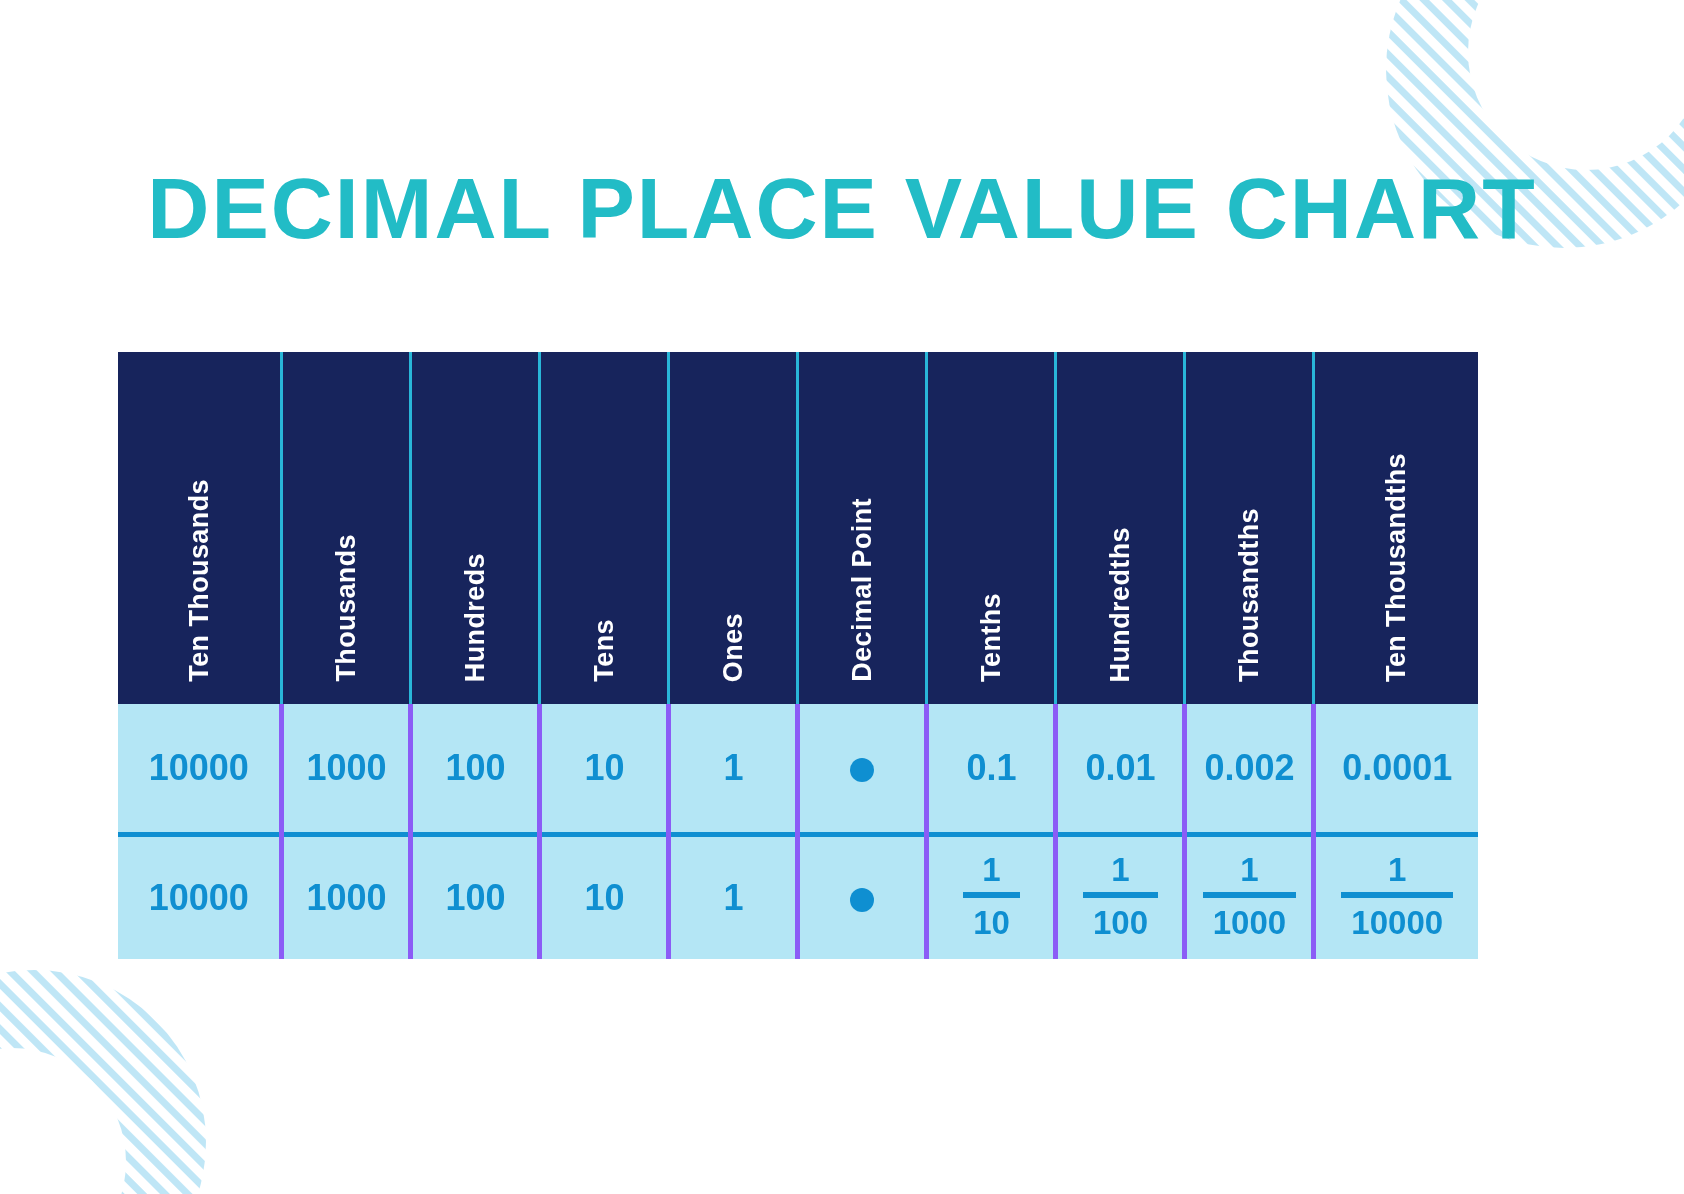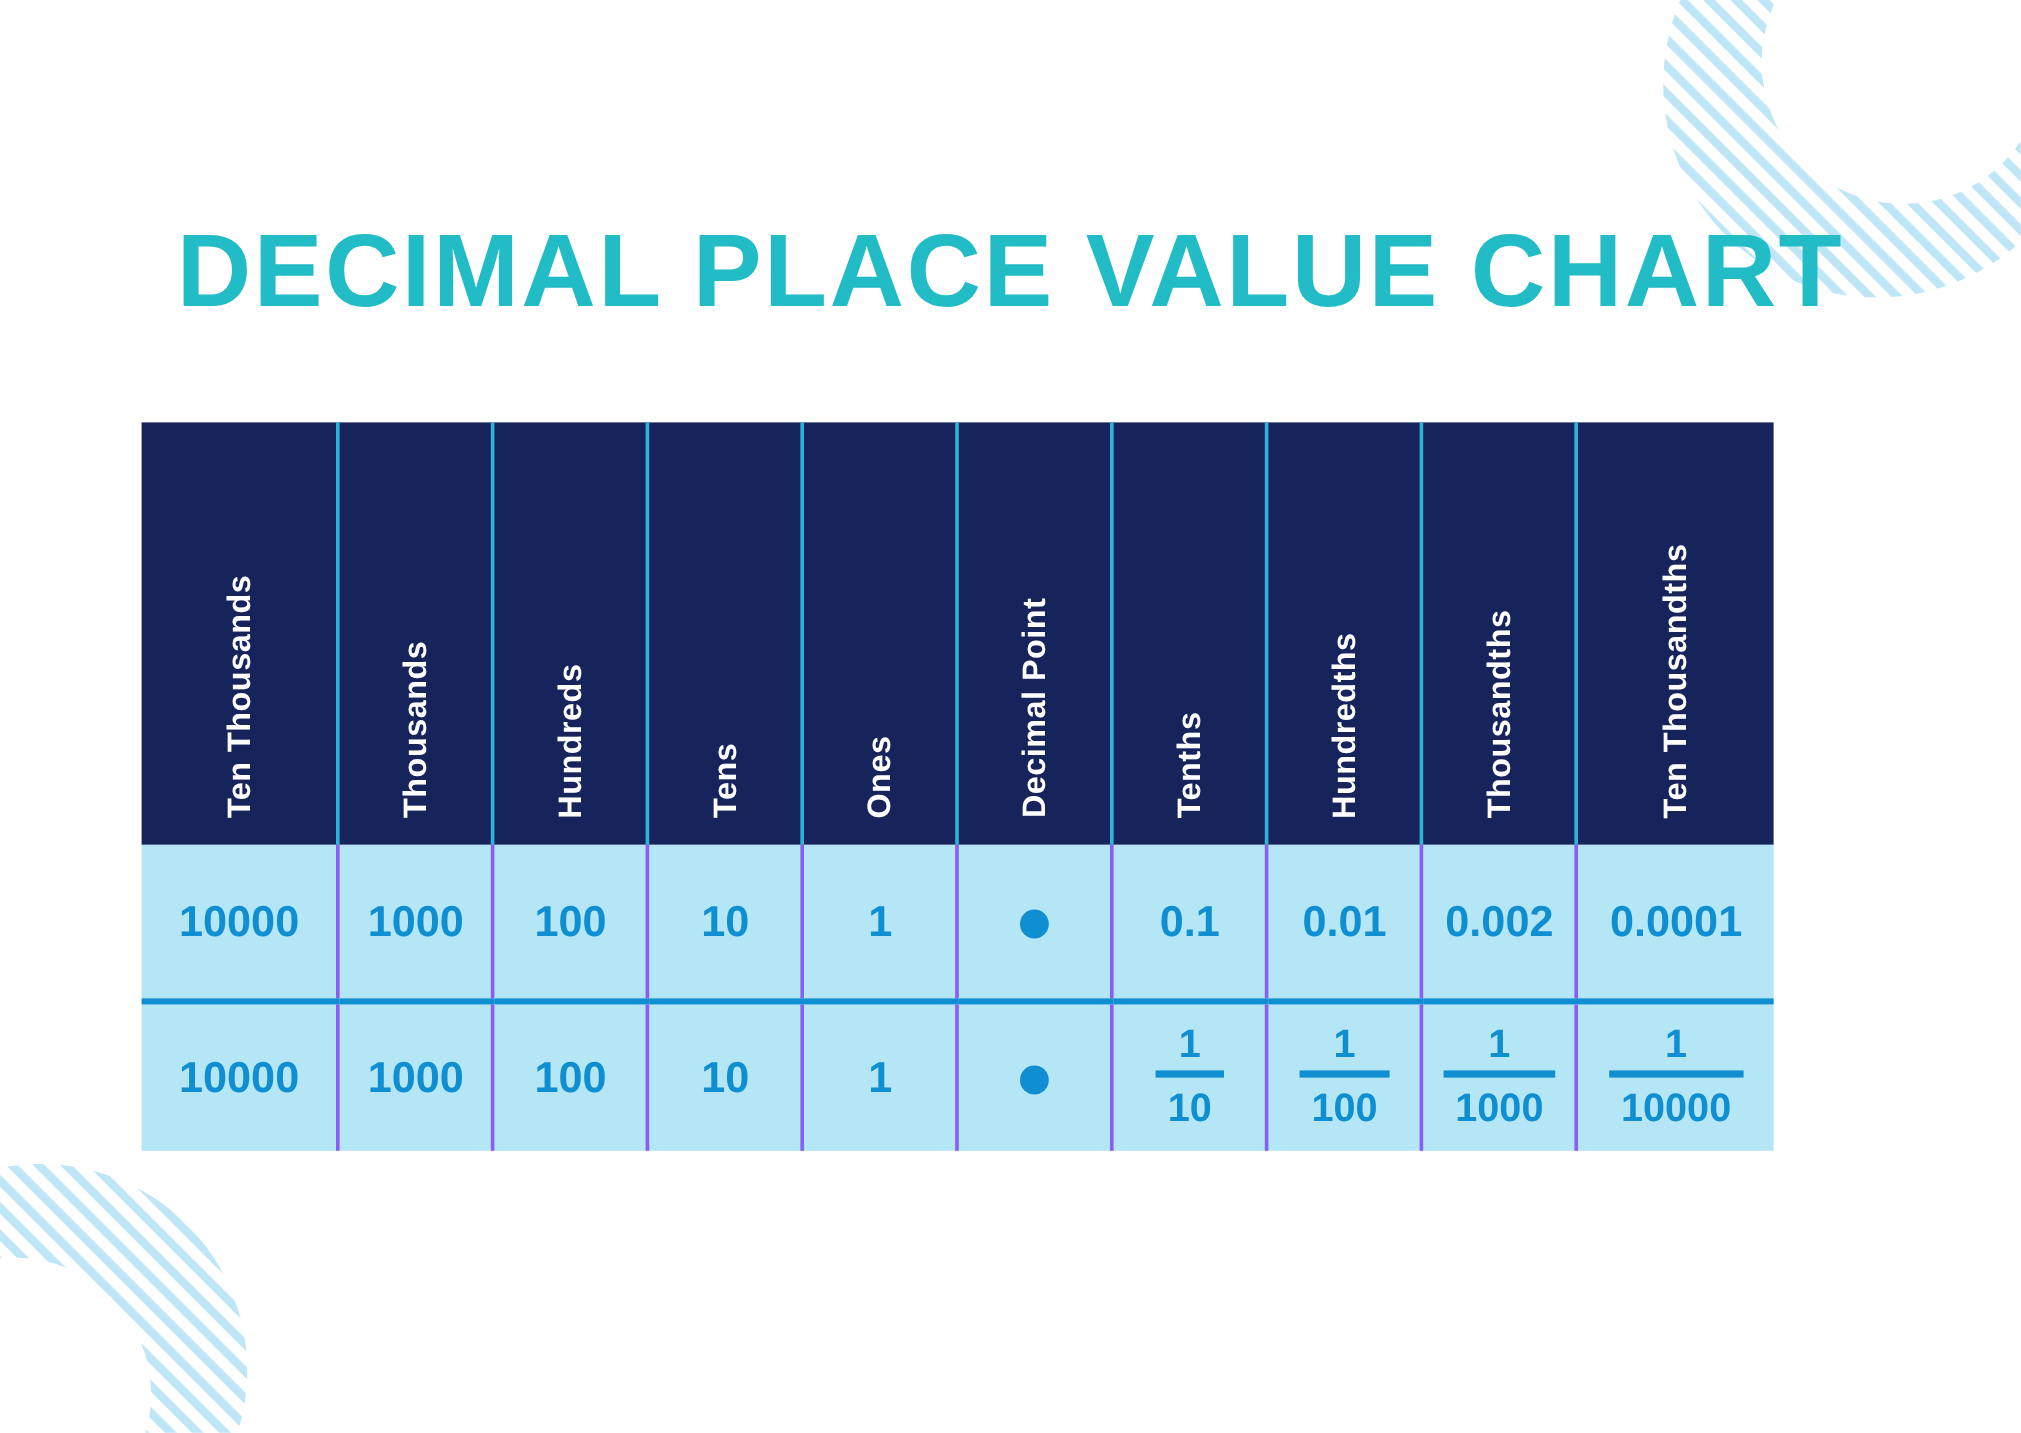--- a/index.html
+++ b/index.html
@@ -31,21 +31,21 @@
   #deco-bottom-left {
     bottom: -60px;
     left: -70px;
     width: 330px;
     height: 290px;
   }
 
   
   #page-title {
     position: absolute;
-    top: 122px;
+    top: 104px;
     left: 0;
     width: 1684px;
     text-align: center;
     color: #22bcc6;
     font-size: 86px;
     font-weight: 700;
     letter-spacing: 2px;
     line-height: 1.08;
     text-transform: uppercase;
     font-family: "Liberation Sans", sans-serif;
@@ -88,21 +88,21 @@
     display: block;
     width: max-content;
   }
 
   .val-row td {
     background: #b4e6f5;
     height: 128px;
     padding: 0;
     text-align: center;
     vertical-align: middle;
-    border-left: 3px solid #8b5cf6;
+    border-left: 5px solid #8b5cf6;
     color: #0f8fd1;
     font-size: 36px;
     font-weight: 700;
   }
   .val-row td:first-child { border-left: 0; }
 
   .val-row.row-fraction td {
     border-top: 5px solid #0f8fd1;
     height: 122px;
   }

